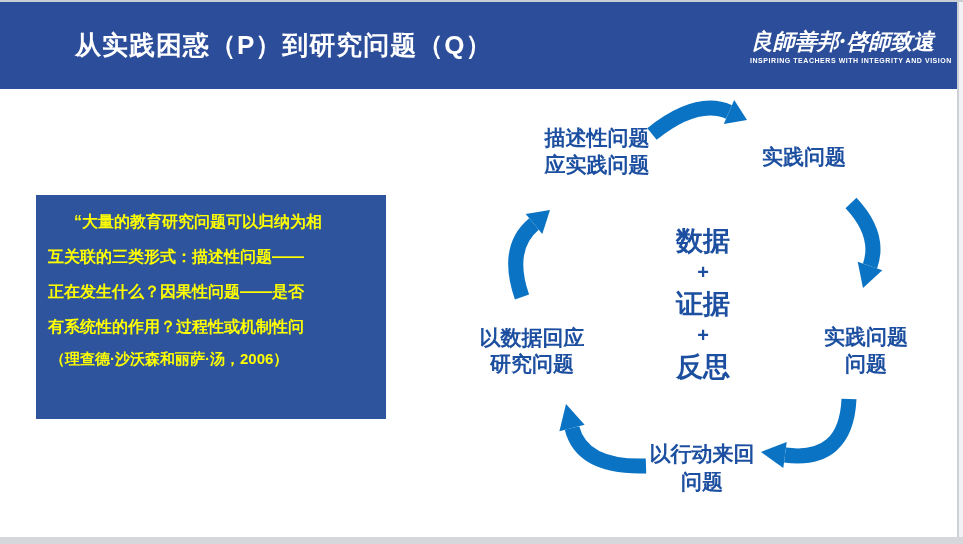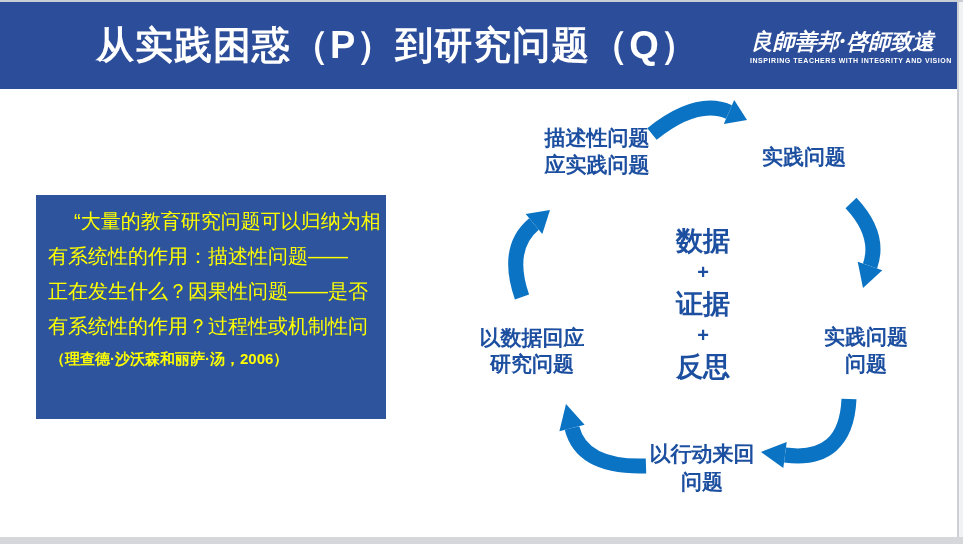--- a/index.html
+++ b/index.html
@@ -26,23 +26,23 @@
   .edge-right{position:absolute;left:957px;top:2px;width:6px;height:535px;background:#f1f2f4;border-left:2px solid #cdd0d6;}
 
   
   .header{
     position:absolute;left:0;top:2px;width:957px;height:87px;
     background:var(--header-bg);
     display:flex;align-items:center;
   }
   .title{
     color:#ffffff;
-    font-size:38px;font-weight:bold;
+    font-size:26px;font-weight:bold;
     letter-spacing:1px;
-    padding-left:96px;
+    padding-left:75px;
     white-space:nowrap;
   }
   .logo{
     position:absolute;right:22px;top:26px;width:185px;
     text-align:center;color:#ffffff;
   }
   .logo-calligraphy{
     font-family:"DejaVu Serif",serif;
     font-style:italic;font-weight:bold;
     font-size:22px;line-height:26px;
@@ -57,21 +57,21 @@
 
   
   .quote-box{
     position:absolute;left:36px;top:195px;width:350px;height:224px;
     background:var(--quote-bg);
     padding:9px 12px 6px 12px;
     overflow:hidden;
   }
   .quote-line{
     color:var(--quote-text);
-    font-size:20px;font-weight:normal;
+    font-size:16px;font-weight:bold;
     line-height:35px;
     white-space:nowrap;
   }
   .quote-line.first{padding-left:26px;}
   .quote-citation{
     color:var(--quote-text);
     font-size:15px;font-weight:bold;
     line-height:30px;
     white-space:nowrap;
     padding-left:2px;
@@ -108,21 +108,21 @@
 <div class="header">
   <div class="title">从实践困惑（P）到研究问题（Q）</div>
   <div class="logo">
     <div class="logo-calligraphy">良師善邦·啓師致遠</div>
     <div class="logo-tagline">INSPIRING TEACHERS WITH INTEGRITY AND VISION</div>
   </div>
 </div>
 
 <div class="quote-box">
   <div class="quote-line first">“大量的教育研究问题可以归纳为相</div>
-  <div class="quote-line">有系统性的作用：描述性问题——</div>
+  <div class="quote-line">互关联的三类形式：描述性问题——</div>
   <div class="quote-line">正在发生什么？因果性问题——是否</div>
   <div class="quote-line">有系统性的作用？过程性或机制性问</div>
   <div class="quote-citation">（理查德·沙沃森和丽萨·汤，2006）</div>
 </div>
 
 <svg class="arrows-svg" viewBox="0 0 963 544">
   <g>
     <path class="arrow-body" d="M652,134 Q697,98 729,112"></path>
     <path class="arrow-head" d="M747,120 L723.8,123.9 L734.2,100.1 Z"></path>
   </g>

